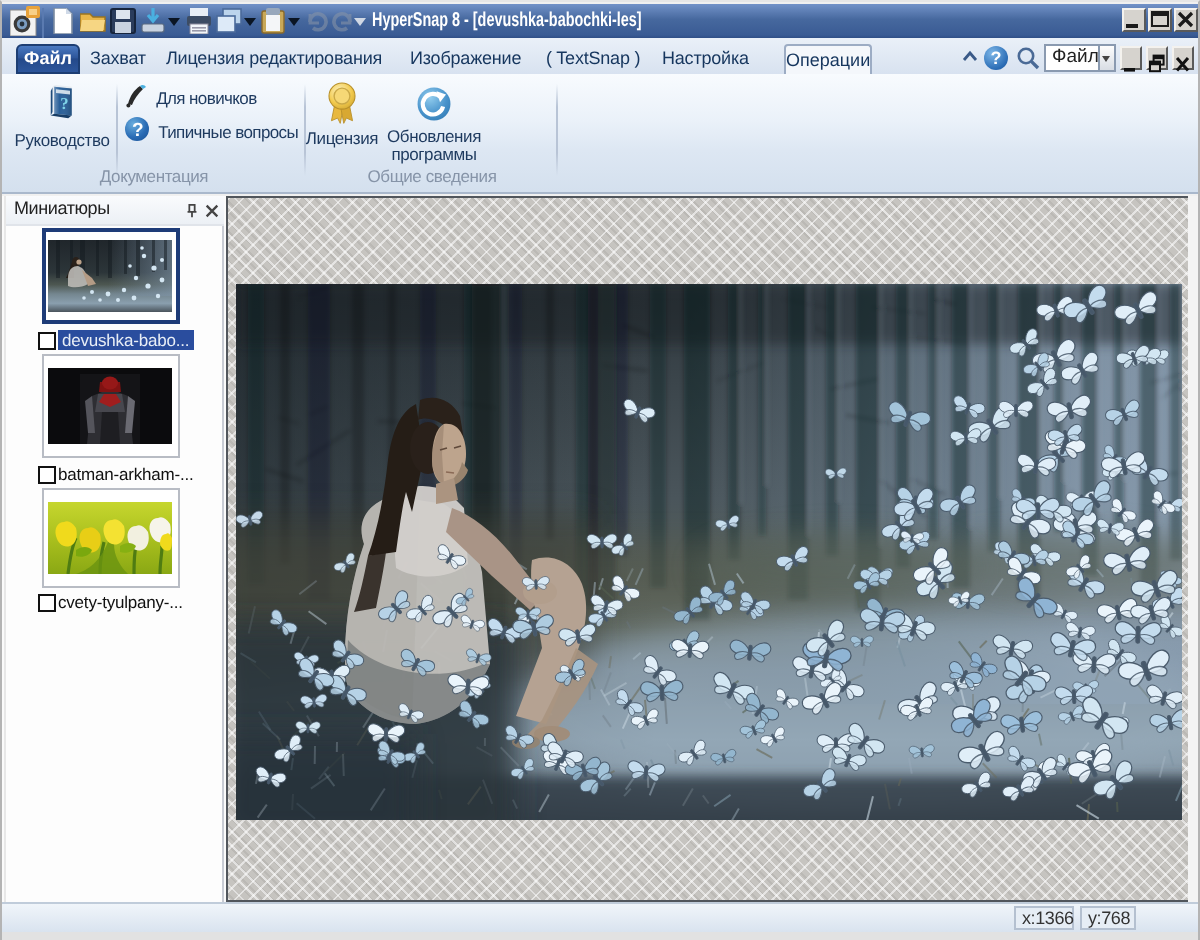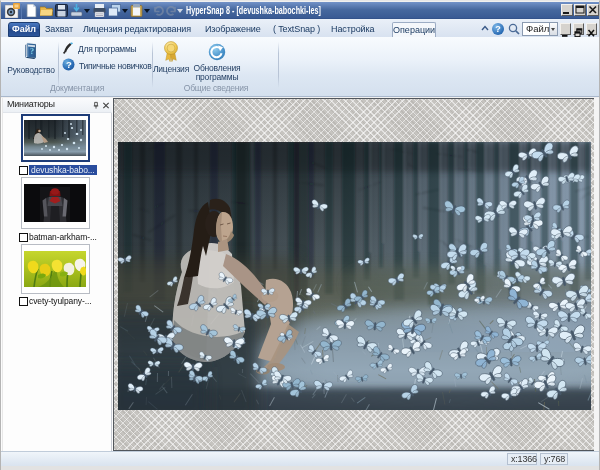--- a/index.html
+++ b/index.html
@@ -208,28 +208,28 @@
 </svg>
 <div>Руководство</div>
 </div>
 <div class="rsep" style="left:57px"></div>
 <div class="rbtn-small" style="left:61px;top:5px">
 <svg width="12" height="12" viewBox="0 0 12 12" style="vertical-align:-2px">
 <path d="M2,10 C3,6 5,3 8,1 L9.5,2.5 C7,5 5,7.5 4,10.5 Z" fill="#2a2a2a"></path>
 <path d="M8,1 L9.5,2.5 L11,1.5 C10.5,0.5 9,0 8,1 Z" fill="#4ab0e0"></path>
 <circle cx="2.2" cy="10.8" r="1" fill="#2a2a2a"></circle>
 </svg>
-<span style="margin-left:2px">Для программы</span>
+<span style="margin-left:2px">Для новичков</span>
 </div>
 <div class="rbtn-small" style="left:61px;top:21px">
 <svg width="13" height="13" viewBox="0 0 13 13" style="vertical-align:-2.5px">
 <circle cx="6.5" cy="6.5" r="6" fill="url(#qgrad)"></circle>
 <text x="4" y="10" font-size="9.5" fill="#fff" font-weight="bold">?</text>
 </svg>
-<span style="margin-left:2px">Типичные новичков</span>
+<span style="margin-left:2px">Типичные вопросы</span>
 </div>
 <div class="rsep" style="left:151px"></div>
 <div class="rbtn-big" style="left:190px;width:52px">
 <svg width="18" height="20" viewBox="0 0 21 21" style="margin-top:2px">
 <circle cx="10.5" cy="10.5" r="9.6" fill="url(#blueg)"></circle>
 <path d="M14.5,6.7 A6,6 0 1 0 15.8,12" fill="none" stroke="#fff" stroke-width="2.4"></path>
 <path d="M12,3 L17.5,5 L14,9.5 Z" fill="#fff"></path>
 </svg>
 <div style="line-height:9px;margin-top:0px">Обновления<br>программы</div>
 </div>

